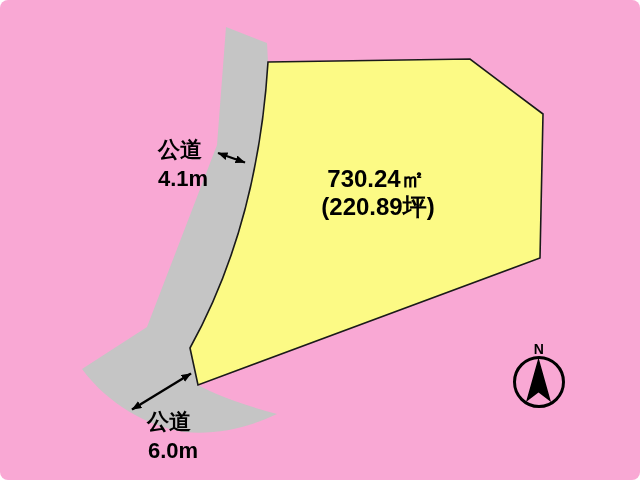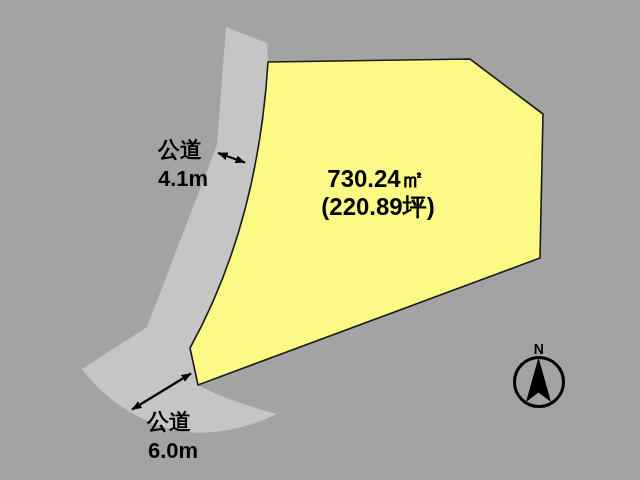--- a/index.html
+++ b/index.html
@@ -4,23 +4,24 @@
 <style>
   html, body {
     margin: 0;
     padding: 0;
     background: #ffffff;
   }
   .canvas {
     position: relative;
     width: 640px;
     height: 480px;
-    background: #a3a3a3;
+    background: #f9a8d4;
     overflow: hidden;
     font-family: "Liberation Sans", "DejaVu Sans", sans-serif;
+    border-radius: 8px;
   }
   svg text {
     font-family: "Liberation Sans", "DejaVu Sans", sans-serif;
     font-weight: bold;
     fill: #000000;
   }
   .label-text   { font-size: 22px; }
   .area-text    { font-size: 24px; }
   .compass-text { font-size: 14px; letter-spacing: 0.5px; }
 </style>

